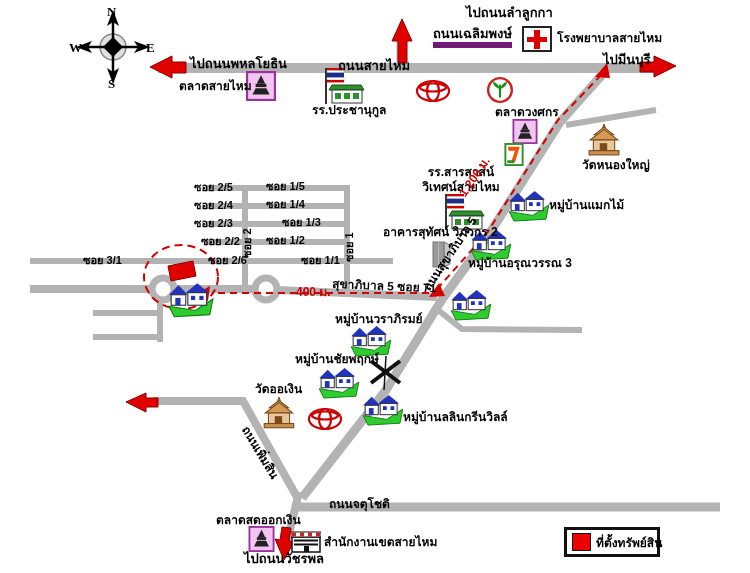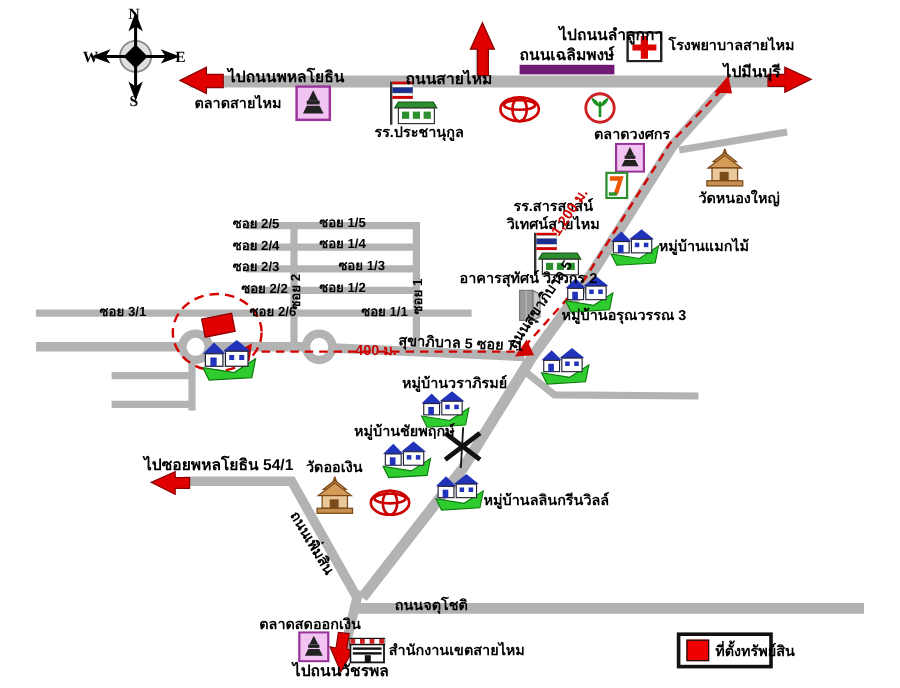--- a/index.html
+++ b/index.html
@@ -4,25 +4,25 @@
 <style>
   html,body{margin:0;padding:0;background:#fff;}
   #map{position:relative;width:750px;height:573px;background:#ffffff;overflow:hidden;
        font-family:"Liberation Sans","DejaVu Sans",sans-serif;}
   svg.layer{position:absolute;left:0;top:0;}
   svg.ic{position:absolute;}
   .lbl{position:absolute;font-size:12px;font-weight:bold;color:#000;white-space:nowrap;line-height:1.1;}
   .lbl.big{font-size:13px;}
   .lbl.red{color:#cc0000;}
   .lbl.center{text-align:center;}
-  .lbl.underline{border-bottom:8px solid #701a75;padding-bottom:1px;margin-top:12px;}
+  .lbl.underline{border-bottom:6px solid #701a75;padding-bottom:1px;}
   .rot{transform-origin:0 100%;}
   .compass-letter{position:absolute;font-family:"Liberation Serif","DejaVu Serif",serif;
        font-size:13px;font-weight:bold;color:#000;}
-  #legend{position:absolute;left:564px;top:527px;width:80px;height:30px;border:3px solid #111;
+  #legend{position:absolute;left:564px;top:527px;width:96px;height:30px;border:3px solid #111;
        background:#fff;display:flex;align-items:center;gap:5px;padding:0 5px;box-sizing:border-box;}
   #legend .sq{width:17px;height:16px;background:#ee0000;border:1px solid #111;flex:0 0 auto;}
   #legend .txt{font-size:12px;font-weight:bold;color:#000;white-space:nowrap;}
 </style>
 </head>
 <body>
 
 <div id="map">
 
   <svg width="0" height="0" style="position:absolute" aria-hidden="true">
@@ -219,23 +219,22 @@
       <use href="#ic-houses"></use>
     </svg>
   <svg class="ic" style="left:429px;top:240px;width:24px;height:28px" viewBox="0 0 22 28">
       <use href="#ic-building"></use>
     </svg>
   <svg class="ic" style="left:291px;top:530px;width:30px;height:24px" viewBox="0 0 30 24">
       <use href="#ic-district"></use>
     </svg>
 
   <div class="lbl big" style="left:190px;top:57px">ไปถนนพหลโยธิน</div>
-  <div class="lbl big" style="left:466px;top:22px">ไปถนนลำลูกกา</div>
+  <div class="lbl big" style="left:466px;top:6px">ไปถนนลำลูกกา</div>
   <div class="lbl big" style="left:603px;top:53px">ไปมีนบุรี</div>
-  <div class="lbl big" style="left:120px;top:381px">ไปซอยพหลโยธิน 54/1</div>
   <div class="lbl big" style="left:244px;top:552px">ไปถนนวัชรพล</div>
 
   <div class="lbl big" style="left:338px;top:59px">ถนนสายไหม</div>
   <div class="lbl big underline" style="left:433px;top:27px">ถนนเฉลิมพงษ์</div>
   <div class="lbl rot" style="left:432px;top:280px;transform:rotate(-56deg)">ถนนสุขาภิบาล 5</div>
   <div class="lbl" style="left:332px;top:280px;transform:rotate(2.5deg)">สุขาภิบาล 5 ซอย 71</div>
   <div class="lbl" style="left:250px;top:424px;transform:rotate(59deg);transform-origin:0 0">ถนนเพิ่มสิน</div>
   <div class="lbl" style="left:329px;top:498px">ถนนจตุโชติ</div>
 
   <div class="lbl" style="left:194px;top:181px;font-size:11px">ซอย 2/5</div>
@@ -245,21 +244,21 @@
   <div class="lbl" style="left:194px;top:217px;font-size:11px">ซอย 2/3</div>
   <div class="lbl" style="left:282px;top:216px;font-size:11px">ซอย 1/3</div>
   <div class="lbl" style="left:201px;top:235px;font-size:11px">ซอย 2/2</div>
   <div class="lbl" style="left:266px;top:234px;font-size:11px">ซอย 1/2</div>
   <div class="lbl" style="left:83px;top:254px;font-size:11px">ซอย 3/1</div>
   <div class="lbl" style="left:208px;top:254px;font-size:11px">ซอย 2/6</div>
   <div class="lbl" style="left:301px;top:254px;font-size:11px">ซอย 1/1</div>
   <div class="lbl" style="left:241px;top:258px;font-size:11px;transform:rotate(-90deg);transform-origin:0 0">ซอย 2</div>
   <div class="lbl" style="left:343px;top:262px;font-size:11px;transform:rotate(-90deg);transform-origin:0 0">ซอย 1</div>
 
-  <div class="lbl" style="left:162px;top:80px">ตลาดสายไหม</div>
+  <div class="lbl" style="left:179px;top:80px">ตลาดสายไหม</div>
   <div class="lbl" style="left:312px;top:104px">รร.ประชานุกูล</div>
   <div class="lbl" style="left:557px;top:32px">โรงพยาบาลสายไหม</div>
   <div class="lbl" style="left:495px;top:106px">ตลาดวงศกร</div>
   <div class="lbl" style="left:582px;top:159px">วัดหนองใหญ่</div>
   <div class="lbl center" style="left:405px;top:166px;width:112px">รร.สารสาสน์</div>
   <div class="lbl center" style="left:405px;top:181px;width:112px">วิเทศน์สายไหม</div>
   <div class="lbl" style="left:383px;top:226px">อาคารสุทัศน์ วิภวกร 2</div>
   <div class="lbl" style="left:549px;top:199px">หมู่บ้านแมกไม้</div>
   <div class="lbl" style="left:468px;top:257px">หมู่บ้านอรุณวรรณ 3</div>
   <div class="lbl" style="left:335px;top:313px">หมู่บ้านวราภิรมย์</div>

